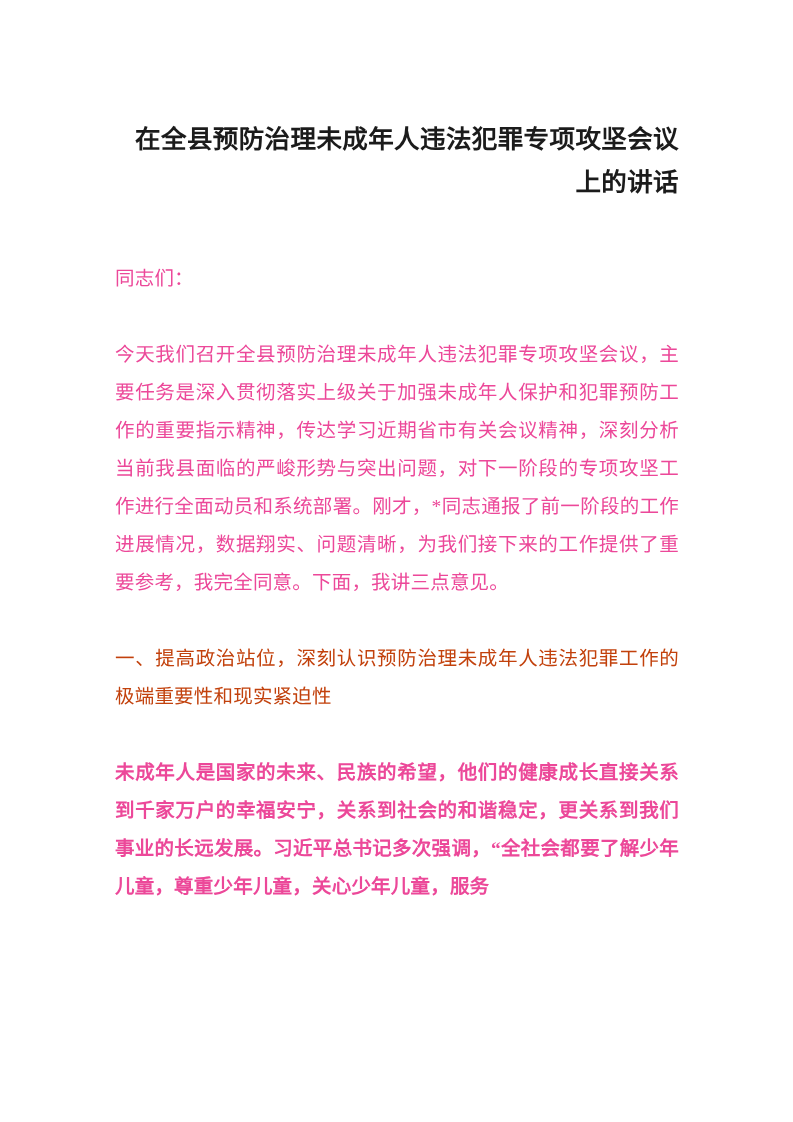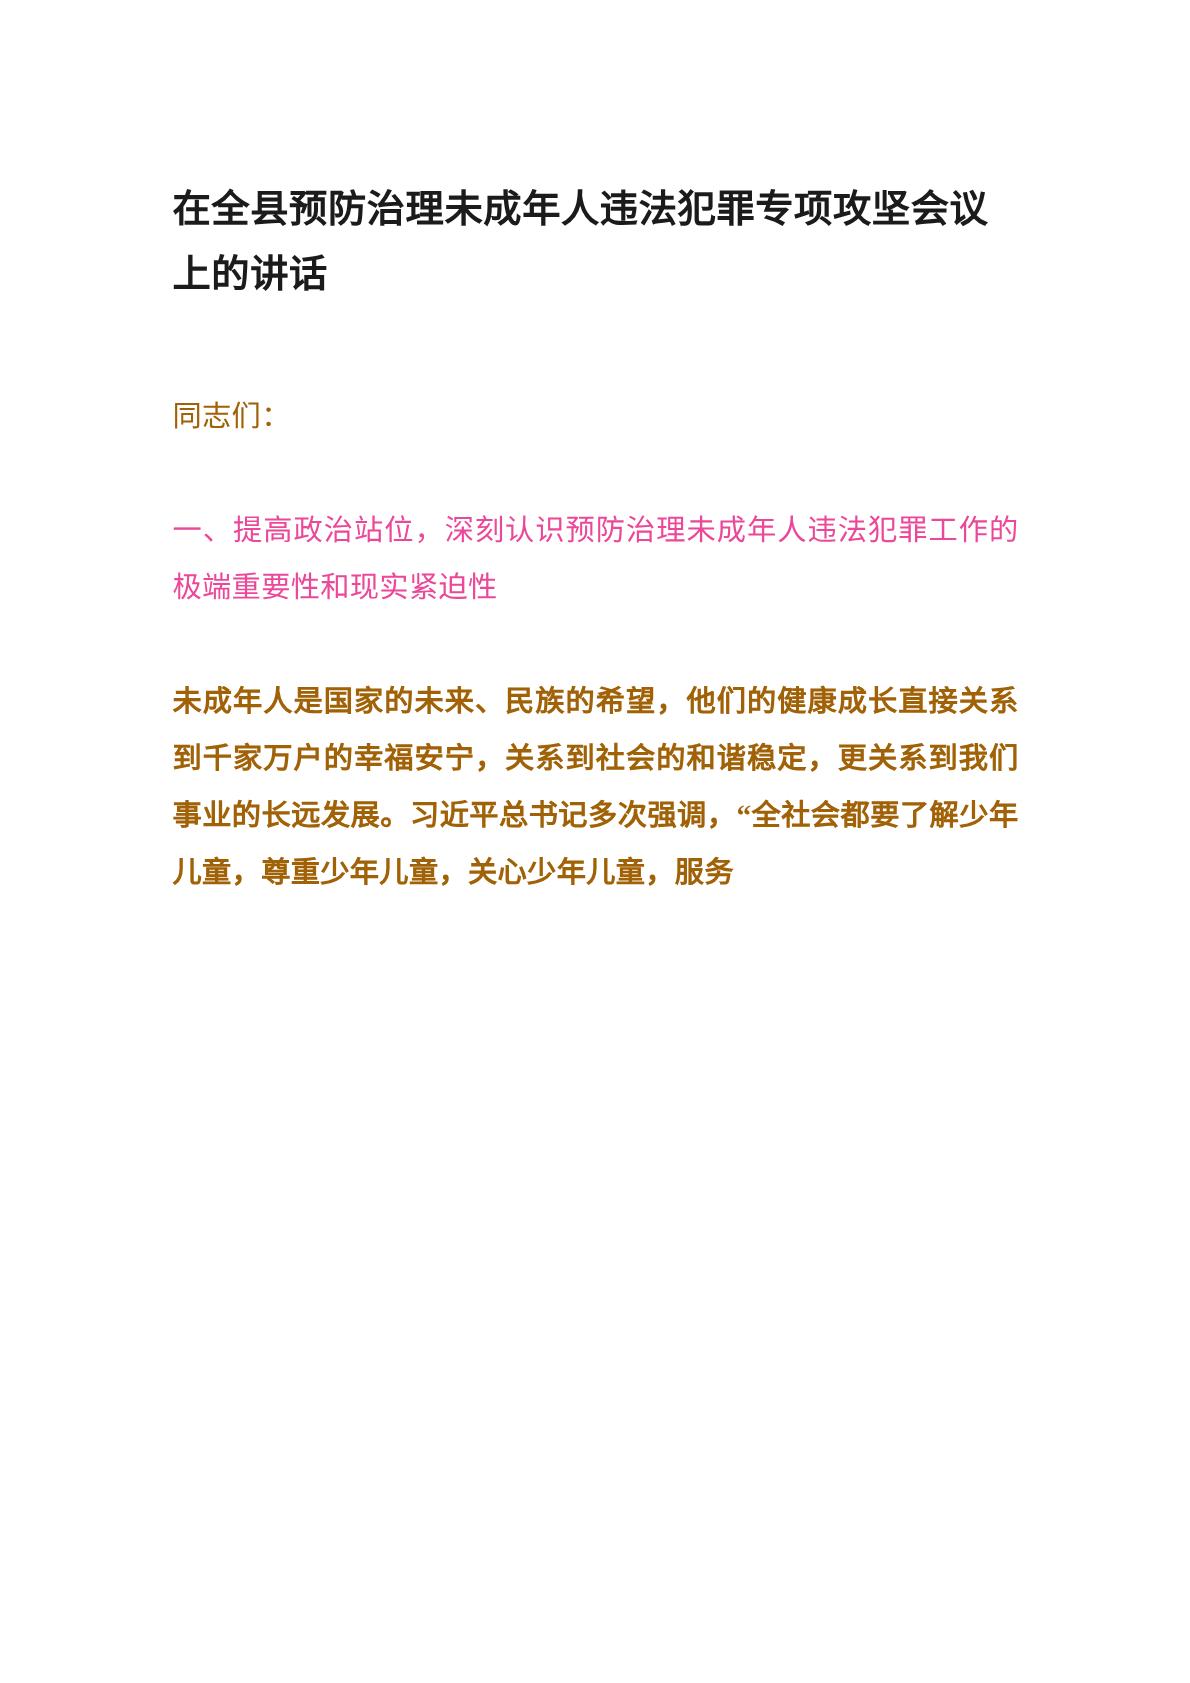--- a/index.html
+++ b/index.html
@@ -32,73 +32,74 @@
   }
 
   
   .doc-title {
     margin: 0;
     padding-top: 118px;
     font-size: 25.5px;
     line-height: 43px;
     font-weight: 700;
     color: #1b1b1b;
-    text-align: left;
+    text-align: right;
     letter-spacing: 0.4px;
     word-break: break-all;
   }
 
   
   .body-block {
     margin-top: 56px;
   }
 
   p.para {
     margin: 0 0 38px 0;
     font-size: 19.5px;
     line-height: 38px;
-    color: #a16207;
+    color: #ec4899;
     text-align: justify;
     text-align-last: left;
     text-justify: inter-character;
     word-break: break-all;
     letter-spacing: 0.2px;
   }
 
   p.para:last-child {
     margin-bottom: 0;
     font-weight: bold;
   }
 
   p.salutation {
     margin-bottom: 38px;
   }
 
   
   p.section-heading {
-    color: #ec4899;
+    color: #c2410c;
   }
 
   
   .clip-tail {
     overflow: hidden;
   }
 </style>
 </head>
 <body>
 
 <div class="page">
   <div class="content">
 
     <h1 class="doc-title"><span>在全县预防治理未成年人违法犯罪专项攻坚会议上</span><span>的讲话</span></h1>
 
     <div class="body-block">
 
       <p class="para salutation">同志们：</p>
 
+      <p class="para">今天我们召开全县预防治理未成年人违法犯罪专项攻坚会议，主要任务是深入贯彻落实上级关于加强未成年人保护和犯罪预防工作的重要指示精神，传达学习近期省市有关会议精神，深刻分析当前我县面临的严峻形势与突出问题，对下一阶段的专项攻坚工作进行全面动员和系统部署。刚才，*同志通报了前一阶段的工作进展情况，数据翔实、问题清晰，为我们接下来的工作提供了重要参考，我完全同意。下面，我讲三点意见。</p>
 
       <p class="para section-heading">一、提高政治站位，深刻认识预防治理未成年人违法犯罪工作的极端重要性和现实紧迫性</p>
 
       <p class="para clip-tail">未成年人是国家的未来、民族的希望，他们的健康成长直接关系到千家万户的幸福安宁，关系到社会的和谐稳定，更关系到我们事业的长远发展。习近平总书记多次强调，“全社会都要了解少年儿童，尊重少年儿童，关心少年儿童，服务</p>
 
     </div>
   </div>
 </div>
 
 </body></html>

